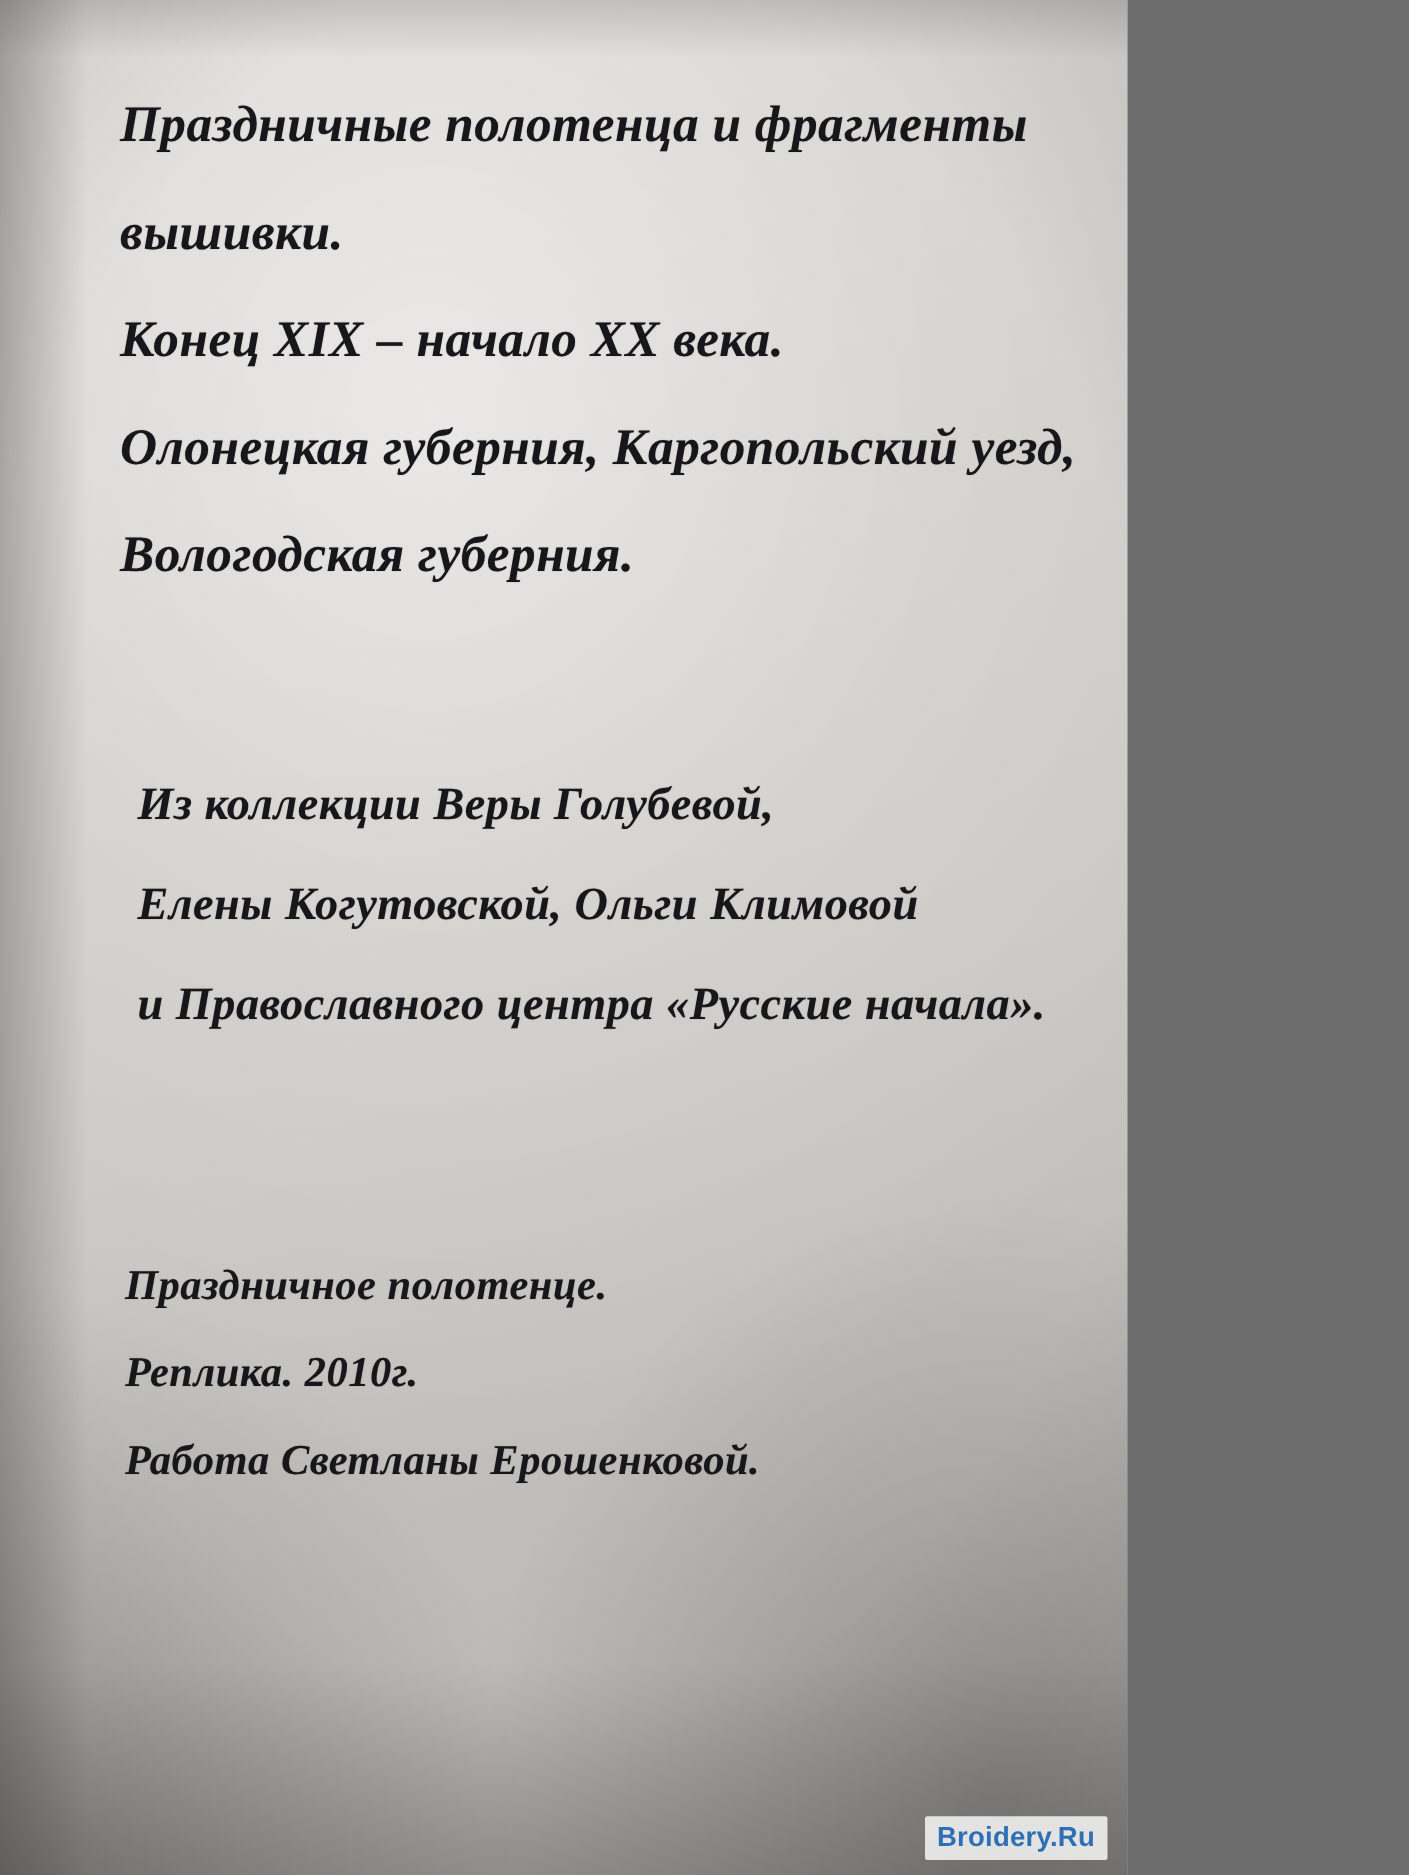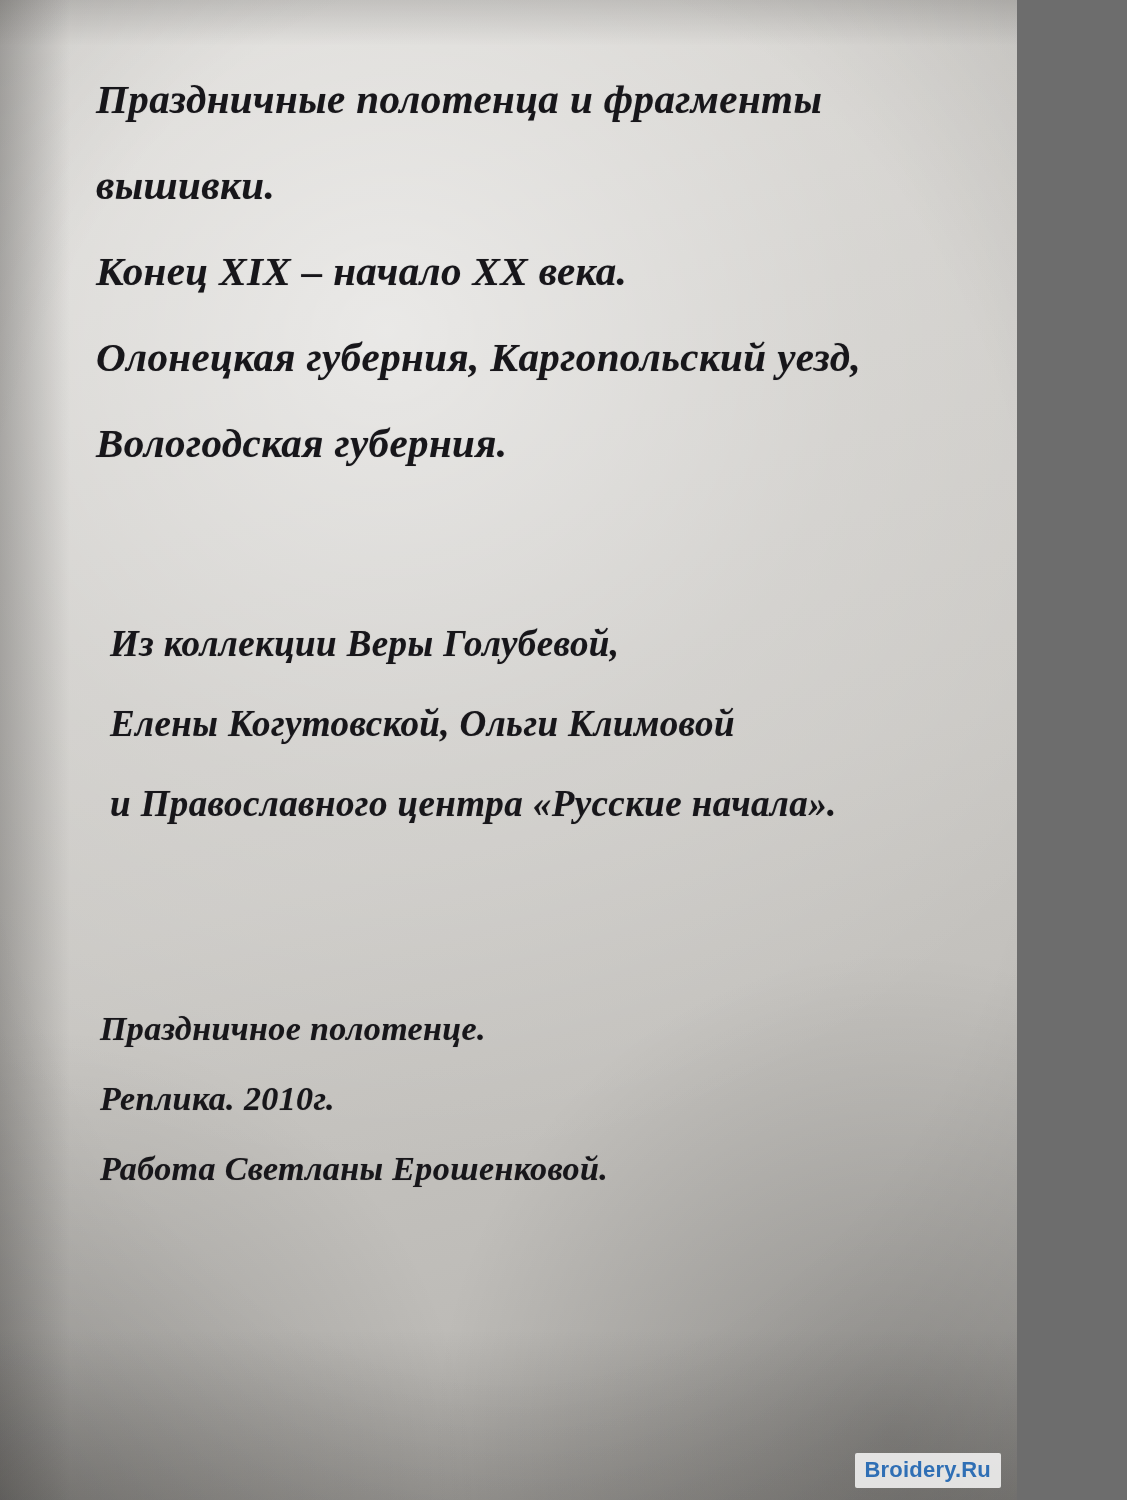--- a/index.html
+++ b/index.html
@@ -4,21 +4,21 @@
 <title>Museum label</title>
 <style>
   html, body {
     margin: 0;
     padding: 0;
     background: #6d6d6d;
   }
 
   .photo {
     position: relative;
-    width: 1017px;
+    width: 902px;
     height: 1500px;
     overflow: hidden;
     
     background:
       radial-gradient(ellipse 120% 80% at 38% 22%, rgba(255,255,255,0.55) 0%, rgba(255,255,255,0.18) 38%, rgba(255,255,255,0) 70%),
       radial-gradient(ellipse 70% 50% at 88% 96%, rgba(0,0,0,0.22) 0%, rgba(0,0,0,0.0) 65%),
       radial-gradient(ellipse 60% 45% at 5% 100%, rgba(0,0,0,0.18) 0%, rgba(0,0,0,0) 70%),
       linear-gradient(165deg, #d8d6d2 0%, #cfcdc9 28%, #c9c7c3 55%, #bfbdb9 78%, #b4b2ae 100%);
     font-family: "Liberation Serif", "DejaVu Serif", serif;
   }

